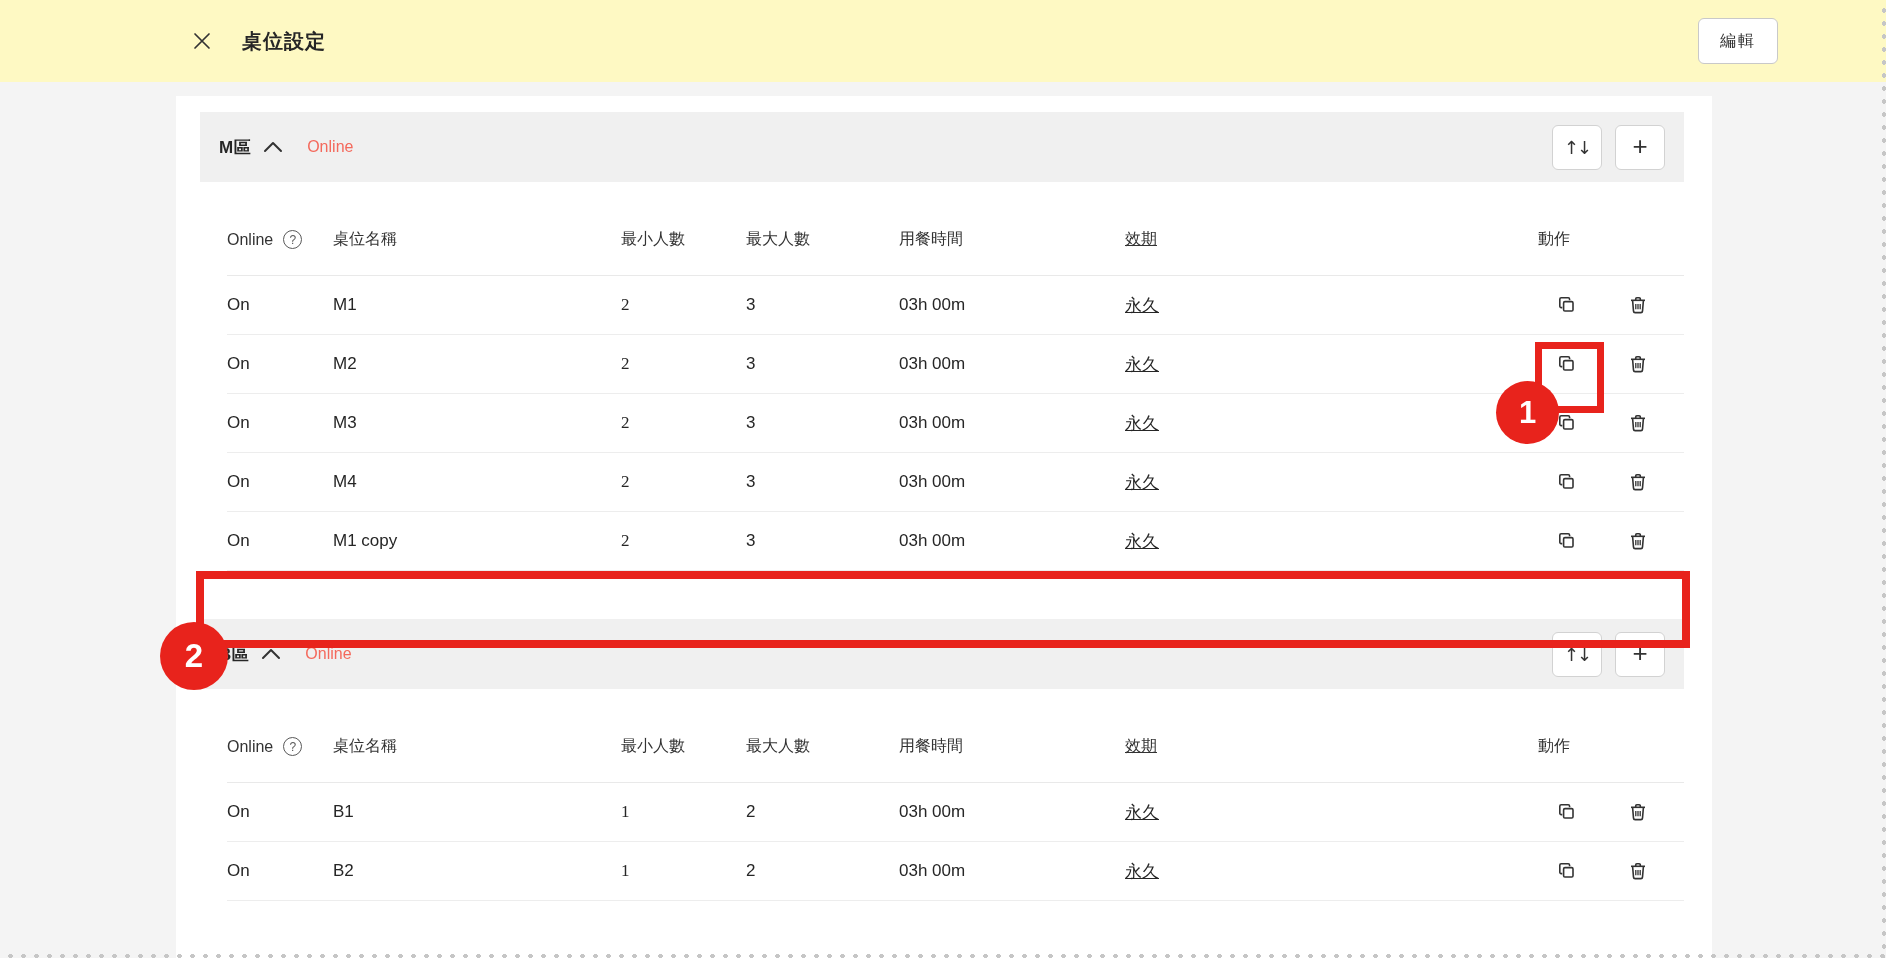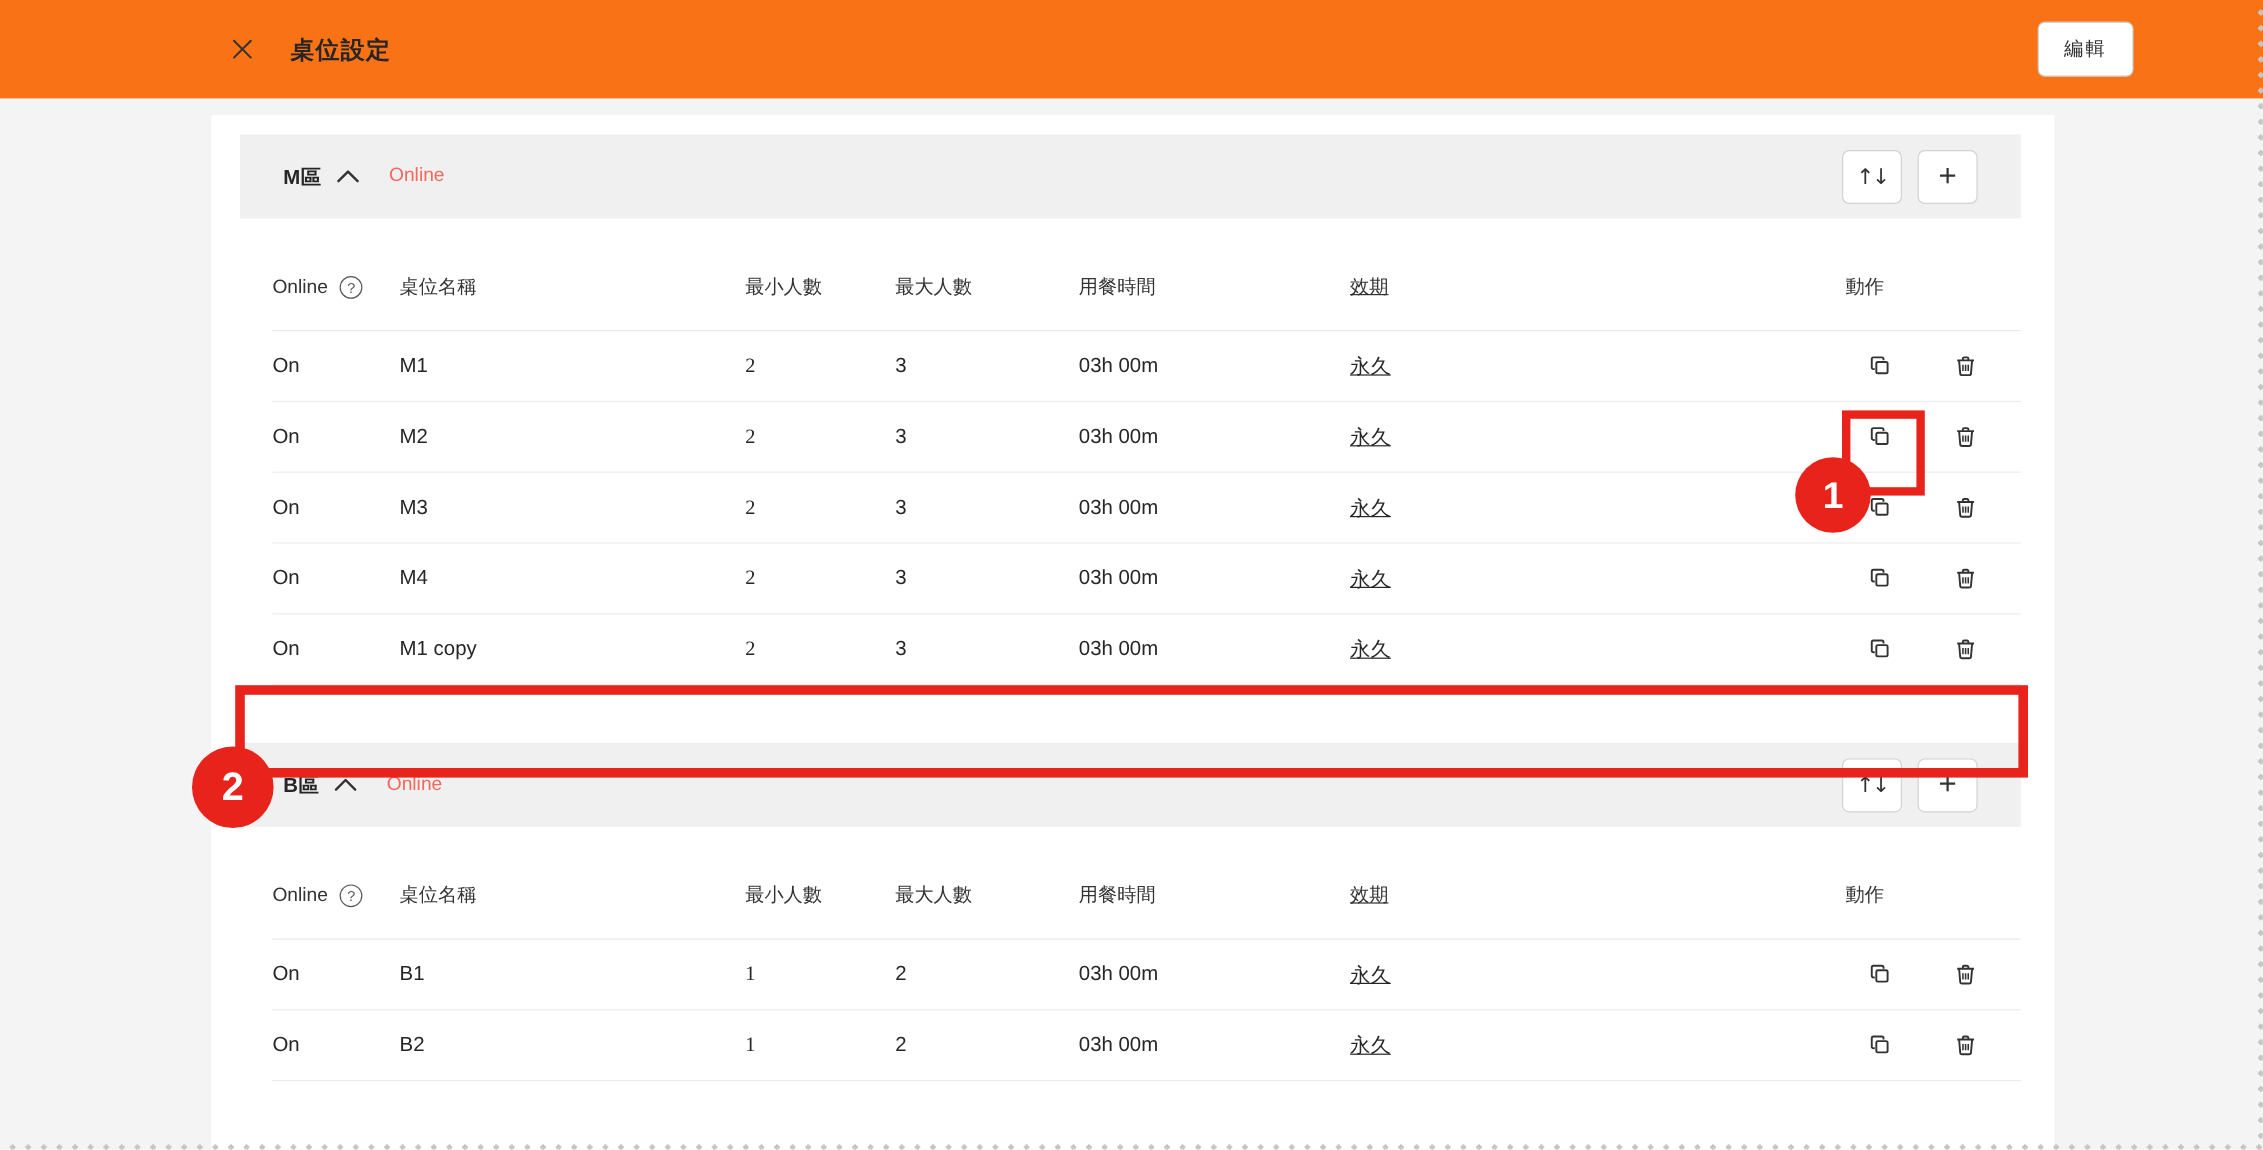--- a/index.html
+++ b/index.html
@@ -6,37 +6,37 @@
   html,body { width:1886px; height:958px; }
   body {
     position:relative; overflow:hidden;
     background:#f4f4f4;
     font-family:"Liberation Sans","DejaVu Sans",sans-serif;
     color:#262626;
     --active-tab:#F4503A; --online:#F4695C; --ann:#E8231C;
   }
 
   
-  .topbar { position:absolute; left:0; top:0; width:1886px; height:82px; background:#f97316; display:flex; align-items:center; }
+  .topbar { position:absolute; left:0; top:0; width:1886px; height:82px; background:#fef9c3; display:flex; align-items:center; }
   .close-btn { position:absolute; left:190px; top:29px; width:24px; height:24px; display:flex; align-items:center; justify-content:center; cursor:pointer; }
   .page-title { position:absolute; left:242px; top:0; height:82px; display:flex; align-items:center; font-size:20px; font-weight:bold; letter-spacing:1px; }
   .edit-btn { position:absolute; left:1698px; top:18px; width:80px; height:46px; background:#fff; border:1px solid #c9c9c9; border-radius:6px; font-size:16px; color:#333; display:flex; align-items:center; justify-content:center; letter-spacing:2px; cursor:pointer; }
 
   
   .card { position:absolute; left:176px; top:96px; width:1536px; height:862px; background:#fff; }
   .tabs { height:70px; border-bottom:1px solid #e6e6e6; display:flex; align-items:stretch; }
   .tab { width:92px; display:flex; align-items:center; justify-content:center; font-size:17px; color:#333; border-right:1px solid #e8e8e8; cursor:pointer; }
   .tab.active { color:var(--active-tab); }
   .tab.last { width:auto; justify-content:flex-start; padding-left:20px; border-right:none; }
   .card-inner { padding:16px 28px 0 24px; }
 
   
   .section { margin-bottom:0; }
   .section + .section { margin-top:48px; }
-  .section-bar { height:70px; background:#f0f0f0; display:flex; align-items:center; padding:0 36px; }
+  .section-bar { height:70px; background:#f0f0f0; display:flex; align-items:center; padding:0 19px; }
   .section-label { font-size:17px; font-weight:bold; letter-spacing:.5px; }
   .collapse-btn { margin-left:10px; width:24px; height:24px; display:flex; align-items:center; justify-content:center; cursor:pointer; }
   .online-label { margin-left:22px; font-size:16px; color:var(--online); }
   .bar-spacer { flex:1; }
   .icon-btn { width:50px; height:45px; background:#fff; border:1px solid #d2d2d2; border-radius:6px; display:flex; align-items:center; justify-content:center; cursor:pointer; color:#333; }
   .icon-btn + .icon-btn { margin-left:13px; }
   .sort-glyph { font-size:18px; letter-spacing:-2px; font-family:"DejaVu Sans",sans-serif; }
   .add-glyph { font-size:26px; font-weight:300; line-height:1; margin-top:-2px; }
 
   

